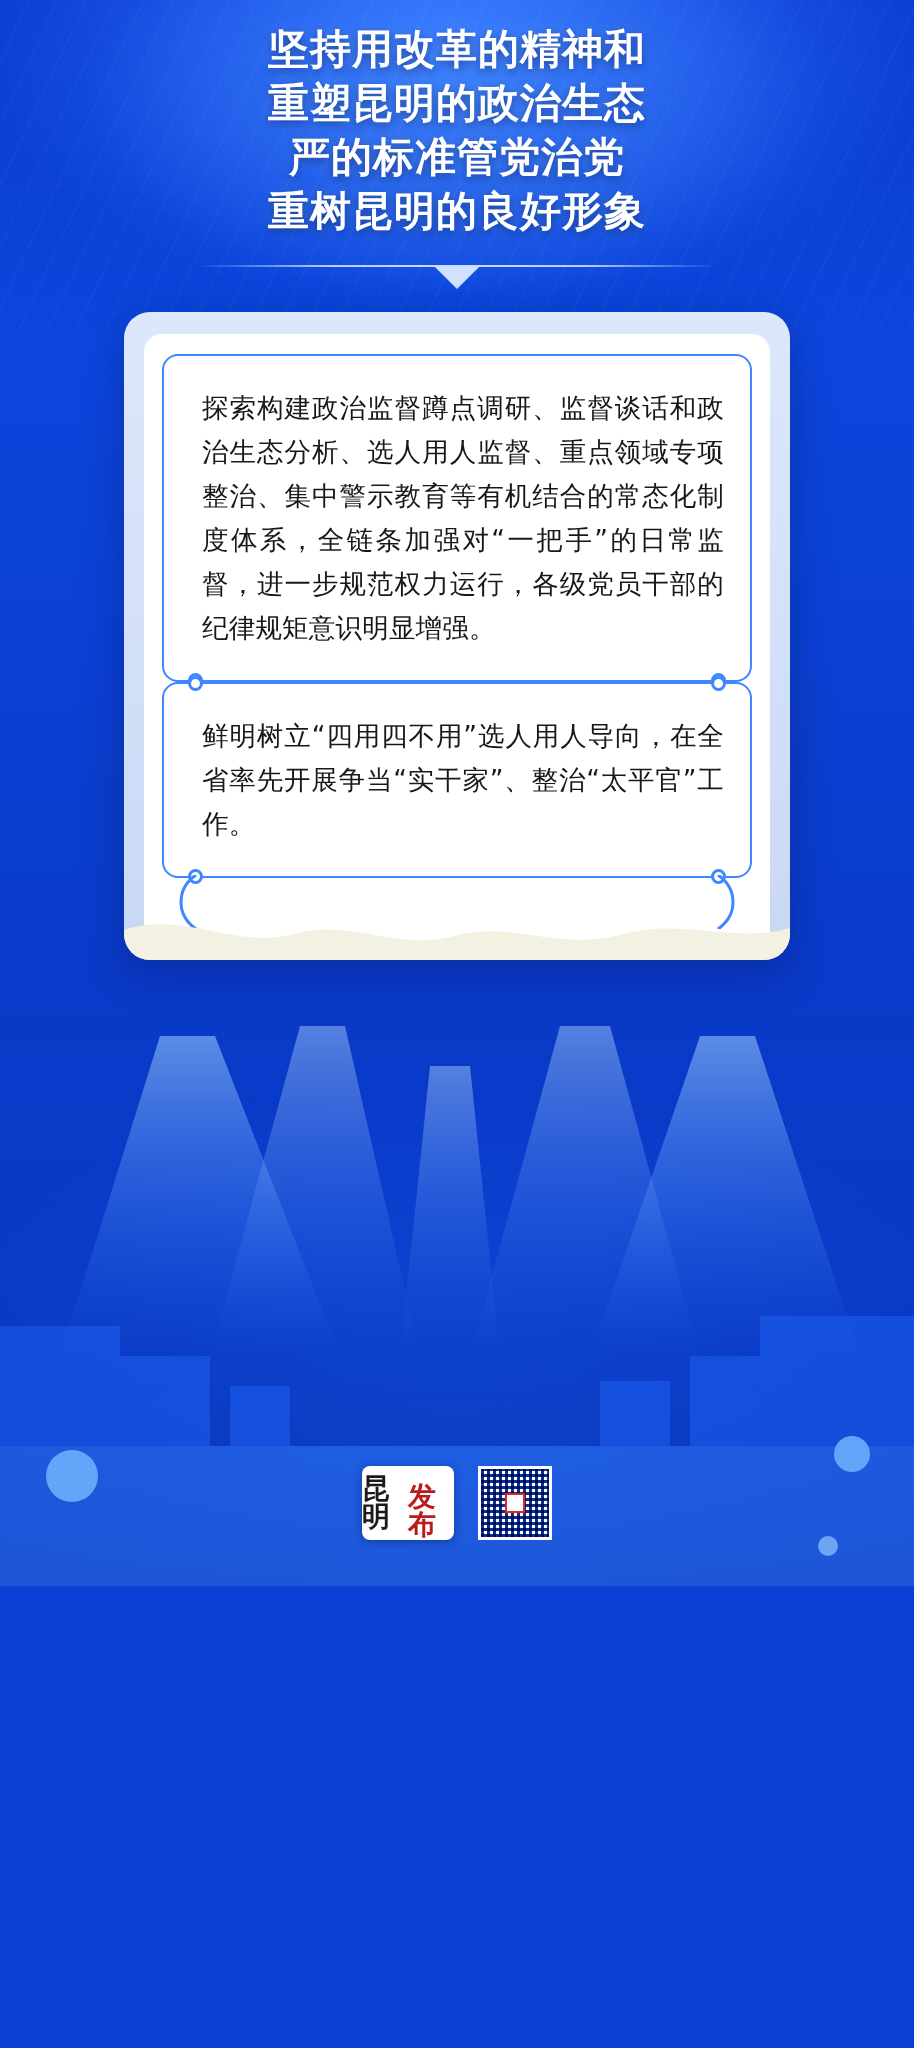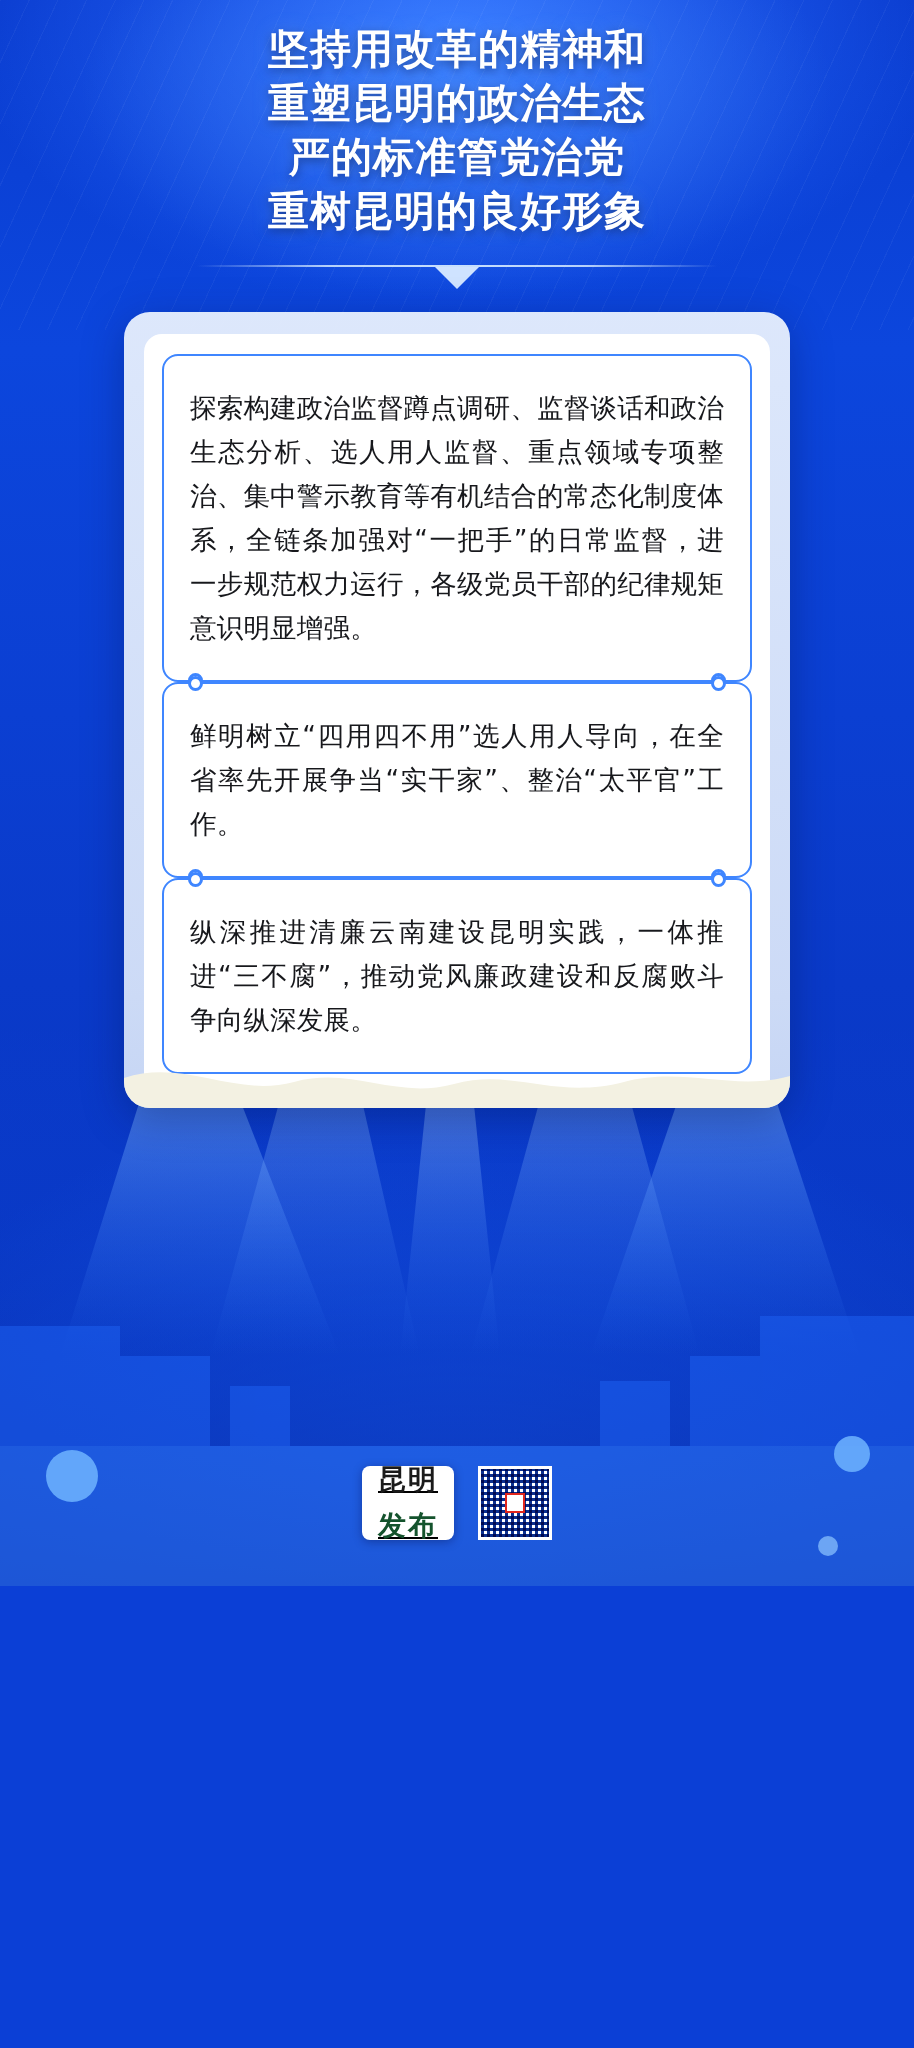--- a/index.html
+++ b/index.html
@@ -108,21 +108,21 @@
   .card-wave {
     position: absolute;
     left: 0; right: 0; bottom: 0;
     height: 56px;
   }
 
   .item {
     position: relative;
     border: 2px solid #3f86ff;
     border-radius: 16px;
-    padding: 30px 26px 30px 26px;
+    padding: 30px 26px 30px 38px;
     box-sizing: border-box;
     background: #ffffff;
   }
   .item-text {
     font-family: "DejaVu Sans", "Liberation Sans", sans-serif;
     font-size: 26.5px;
     line-height: 44px;
     color: #17181c;
     letter-spacing: 0.2px;
     text-align: justify;
@@ -166,35 +166,33 @@
     justify-content: center;
     align-items: center;
     gap: 24px;
     z-index: 8;
   }
   .logo {
     width: 92px; height: 74px;
     background: #ffffff;
     border-radius: 8px;
     display: flex;
-    flex-direction: column;
     align-items: center;
     justify-content: space-between;
     line-height: 1;
     box-shadow: 0 2px 10px rgba(0,10,60,0.35);
-    text-decoration: underline;
   }
   .logo .l1, .logo .l2 {
     font-family: "DejaVu Sans", "Liberation Sans", sans-serif;
     font-weight: bold;
     font-size: 28px;
     letter-spacing: 2px;
   }
   .logo .l1 { color: #1a1a1a; }
-  .logo .l2 { color: #14532d; margin-top: 16px; }
+  .logo .l2 { color: #b91c1c; margin-top: 16px; }
   .qr {
     width: 74px; height: 74px;
     background:
       repeating-linear-gradient(90deg, #0a2f8f 0 3px, #ffffff 3px 6px),
       repeating-linear-gradient(0deg, #0a2f8f 0 3px, #ffffff 3px 6px);
     background-blend-mode: multiply;
     border: 3px solid #ffffff;
     box-sizing: border-box;
     position: relative;
   }
@@ -292,25 +290,20 @@
         <span class="dot br"></span>
       </div>
 
       <div class="connector">
         <svg width="590" height="54" viewBox="0 0 590 54" xmlns="http://www.w3.org/2000/svg">
           <path d="M34,0 C14,14 14,40 34,54" fill="none" stroke="#3f86ff" stroke-width="3"></path>
           <path d="M556,0 C576,14 576,40 556,54" fill="none" stroke="#3f86ff" stroke-width="3"></path>
         </svg>
       </div>
 
-      <div class="item" style="margin-top:-48px">
-        <div class="item-text">纵深推进清廉云南建设昆明实践，一体推进“三不腐”，推动党风廉政建设和反腐败斗争向纵深发展。</div>
-        <span class="dot tl"></span>
-        <span class="dot tr"></span>
-      </div>
 
     </div>
 
     <div class="card-wave">
       <svg width="666" height="56" viewBox="0 0 666 56" preserveAspectRatio="none" xmlns="http://www.w3.org/2000/svg">
         <path d="M0,26 C60,6 110,46 170,30 C230,14 270,48 330,32 C390,16 430,48 500,30 C560,14 610,40 666,24 L666,56 L0,56 Z" fill="#f3f1e2"></path>
       </svg>
     </div>
   </div>
 

